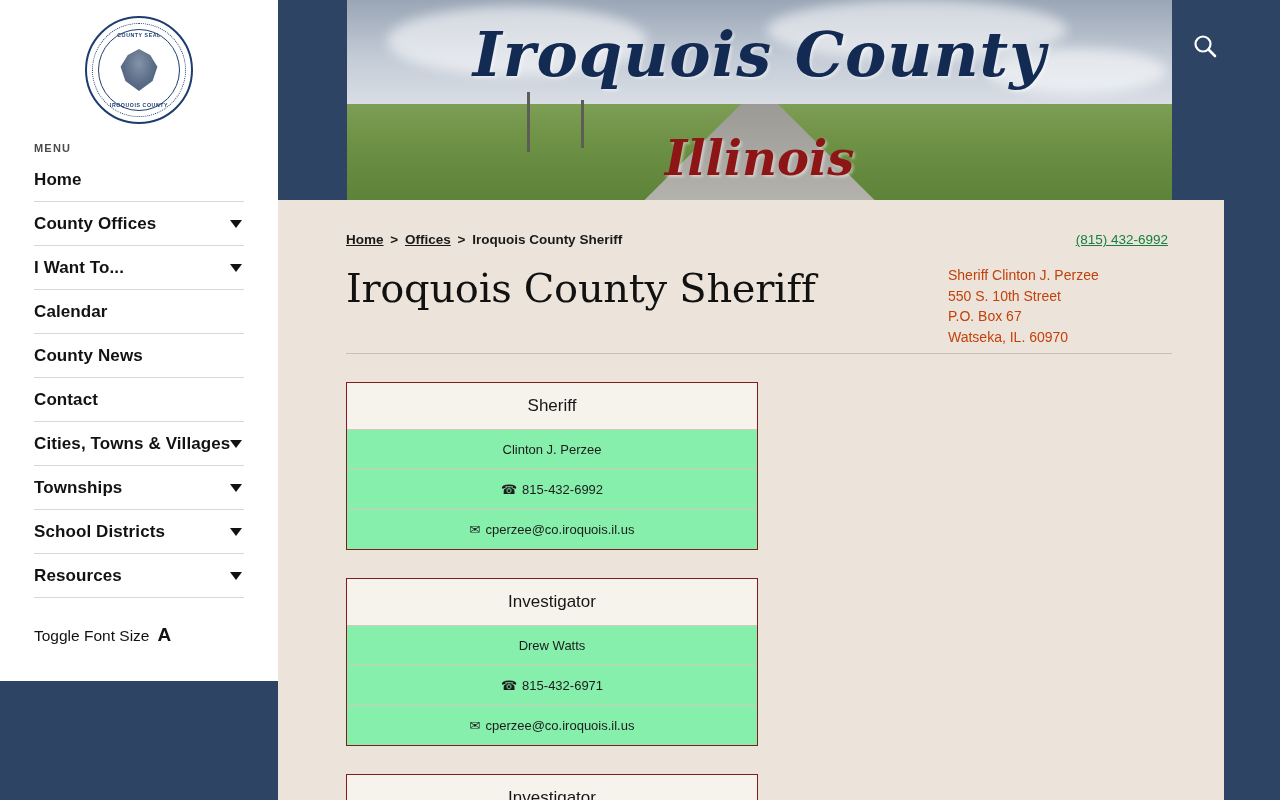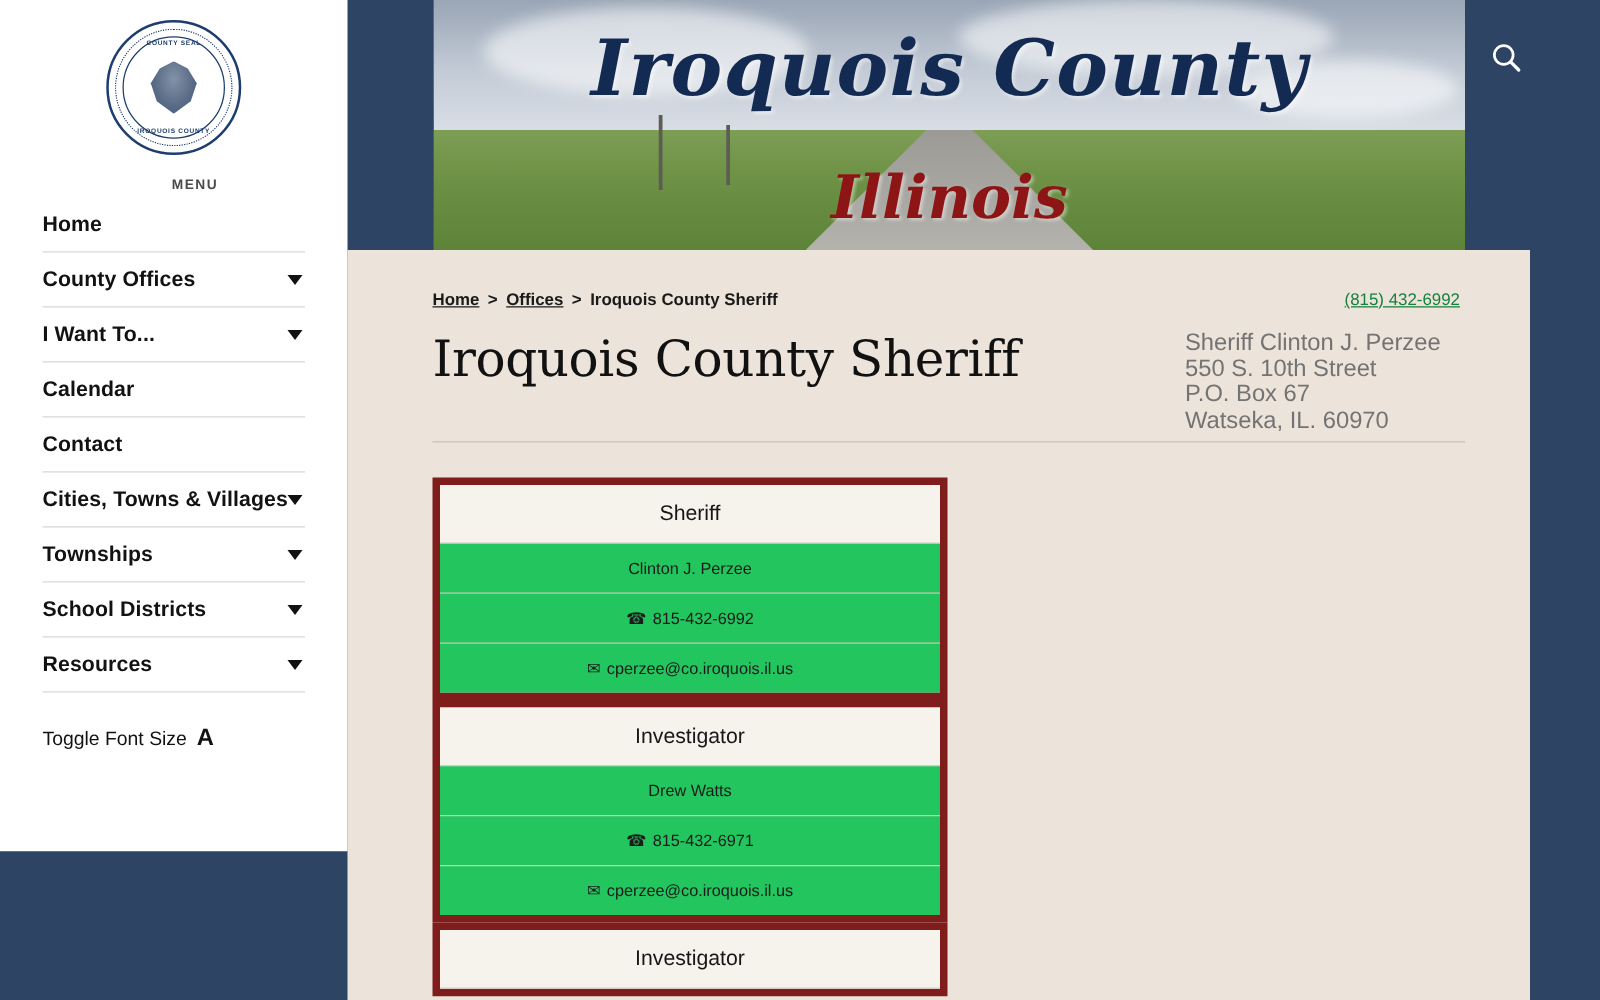--- a/index.html
+++ b/index.html
@@ -46,21 +46,21 @@
   .seal .bot-text { bottom: 14px; }
   .seal .eagle {
     width: 40px; height: 42px;
     background: radial-gradient(ellipse at 50% 35%, #6d7f98 0%, #3b5070 55%, #1d3d6e 100%);
     clip-path: polygon(50% 0%, 78% 14%, 96% 42%, 84% 76%, 50% 100%, 16% 76%, 4% 42%, 22% 14%);
     opacity: .85;
   }
 
   .menu-label {
     font-size: 11px; letter-spacing: 1.2px; color: #4b4b4b;
-    font-weight: bold; padding: 18px 0 4px 34px; text-align: center;
+    font-weight: bold; padding: 18px 0 4px 34px;
   }
   .nav { padding: 0 34px 0 34px; }
   .nav-item {
     position: relative;
     border-bottom: 1px solid #d8d8d8;
     padding: 12px 0 11px 0;
     font-size: 17px; font-weight: bold; color: #121212;
     cursor: pointer;
     letter-spacing: .1px;
   }
@@ -160,38 +160,38 @@
   }
 
   .contact-block {
     position: absolute; top: 32px; right: 56px;
     text-align: left; width: 220px;
   }
   .contact-phone {
     font-size: 13.5px; color: #15803d; text-decoration: underline;
     display: block; margin-bottom: 18px; text-align: right;
   }
-  .contact-line { font-size: 19px; color: #737373; line-height: 20.5px; }
+  .contact-line { font-size: 14px; color: #c2410c; line-height: 20.5px; }
 
   .divider {
     margin: 42px 0 28px 0; height: 1px; background: #c9bfb2; width: 100%;
   }
 
   .cards { display: flex; flex-wrap: wrap; gap: 0 10px; }
   .card {
-    width: 412px; 
-    border: 6px solid #7f1d1d;
+    width: 412px; margin-bottom: 28px;
+    border: 1px solid #7f1d1d;
   }
   .card .c-title {
     background: #f6f2ec; text-align: center;
     font-size: 17px; color: #171717; padding: 13px 0;
     border-bottom: 1px solid #d3c9bc;
   }
   .card .c-row {
-    background: #22c55e; text-align: center;
+    background: #86efac; text-align: center;
     font-size: 13px; color: #1c1c1c; padding: 12px 0;
     border-bottom: 1px solid #d3c9bc;
   }
   .card .c-row:last-child { border-bottom: none; }
   .card .c-row .ic { margin-right: 5px; }
 </style>
 </head>
 <body>
 
 <div class="page">
@@ -241,20 +241,23 @@
         <span class="caret"></span>
       </div>
       <div class="nav-item">
         <span>I Want To...</span>
         <span class="caret"></span>
       </div>
       <div class="nav-item">
         <span>Calendar</span>
       </div>
       <div class="nav-item">
+        <span>County News</span>
+      </div>
+      <div class="nav-item">
         <span>Contact</span>
       </div>
       <div class="nav-item">
         <span>Cities, Towns &amp; Villages</span>
         <span class="caret"></span>
       </div>
       <div class="nav-item">
         <span>Townships</span>
         <span class="caret"></span>
       </div>

